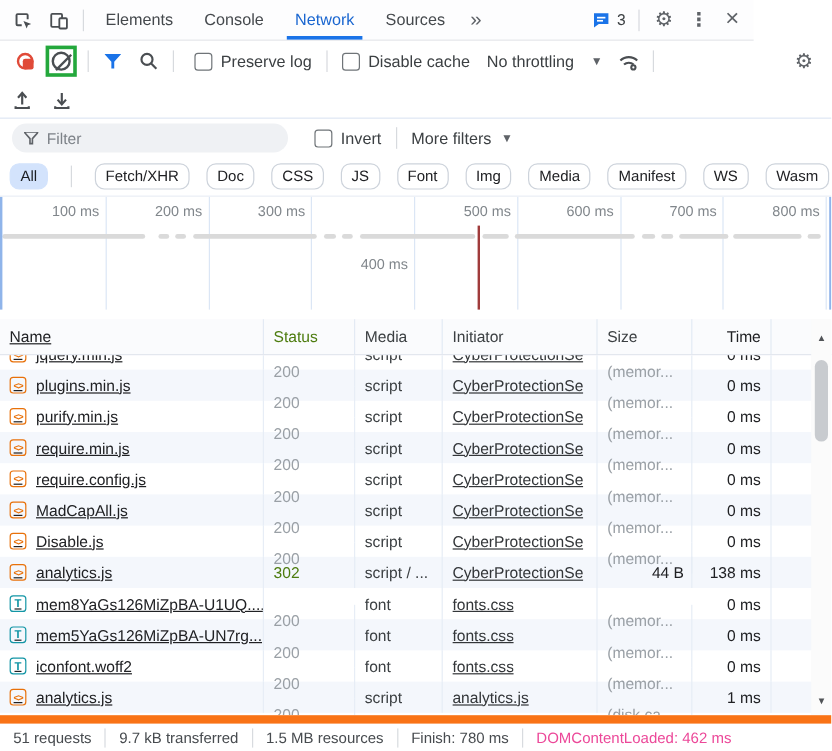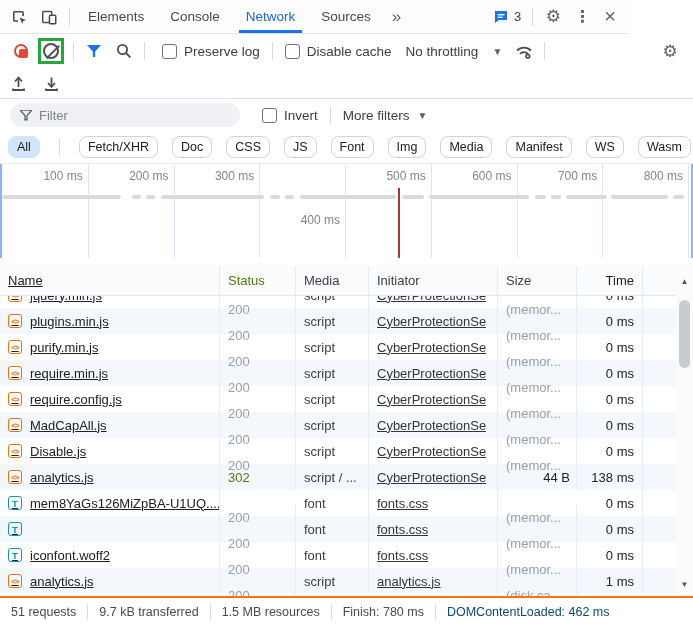--- a/index.html
+++ b/index.html
@@ -79,24 +79,24 @@
   .init-link{color:#333639;text-decoration:underline;overflow:hidden;white-space:nowrap;}
   .ficon{flex:0 0 auto;width:14px;height:14px;border-radius:3px;display:flex;align-items:center;justify-content:center;font-weight:bold;}
   .ficon.script{border:1.5px solid #e8710a;color:#e8710a;font-size:8px;letter-spacing:-1px;}
   .ficon.font{border:1.5px solid #1295a5;color:#1295a5;font-size:9.5px;}
   .scrollbar{position:absolute;top:0;right:0;width:17px;height:330px;background:#fbfbfb;}
   .sb-btn{position:absolute;left:0;width:17px;height:16px;display:flex;align-items:center;justify-content:center;font-size:8px;color:#505357;cursor:pointer;}
   .sb-thumb{position:absolute;left:3px;width:11px;border-radius:6px;background:#c8cbcf;cursor:pointer;}
 
   
   .statusbar{position:absolute;top:596px;left:0;width:693px;height:30px;display:flex;align-items:center;
-             border-top:2px solid #f97316;background:#fff;font-size:12.5px;color:#474b4f;white-space:nowrap;overflow:hidden;}
+             border-top:7px solid #f97316;background:#fff;font-size:12.5px;color:#474b4f;white-space:nowrap;overflow:hidden;}
   .sb-item{padding:0 11px;}
   .sb-div{width:1px;height:16px;background:#d8dbdf;flex:0 0 auto;}
-  .sb-blue{color:#0c4a6e;padding:0 11px;}
+  .sb-blue{color:#ec4899;padding:0 11px;}
   svg{display:block;}
 </style>
 </head>
 <body>
 
 <div id="root">
 
   <div class="tabbar">
     <div class="tb-iconbtn">
       <svg width="18" height="18" viewBox="0 0 20 20">
@@ -383,20 +383,21 @@
           <div class="cell c-type">font</div>
           <div class="cell c-init">
             <span class="init-link">fonts.css</span>
           </div>
           <div class="cell c-size muted">(memor...</div>
           <div class="cell c-time">0 ms</div>
         </div>
         <div class="nrow stripe">
           <div class="cell c-name">
             <div class="ficon font">T</div>
+            <span>mem5YaGs126MiZpBA-UN7rg...</span>
           </div>
           <div class="cell c-status muted">200</div>
           <div class="cell c-type">font</div>
           <div class="cell c-init">
             <span class="init-link">fonts.css</span>
           </div>
           <div class="cell c-size muted">(memor...</div>
           <div class="cell c-time">0 ms</div>
         </div>
         <div class="nrow">

